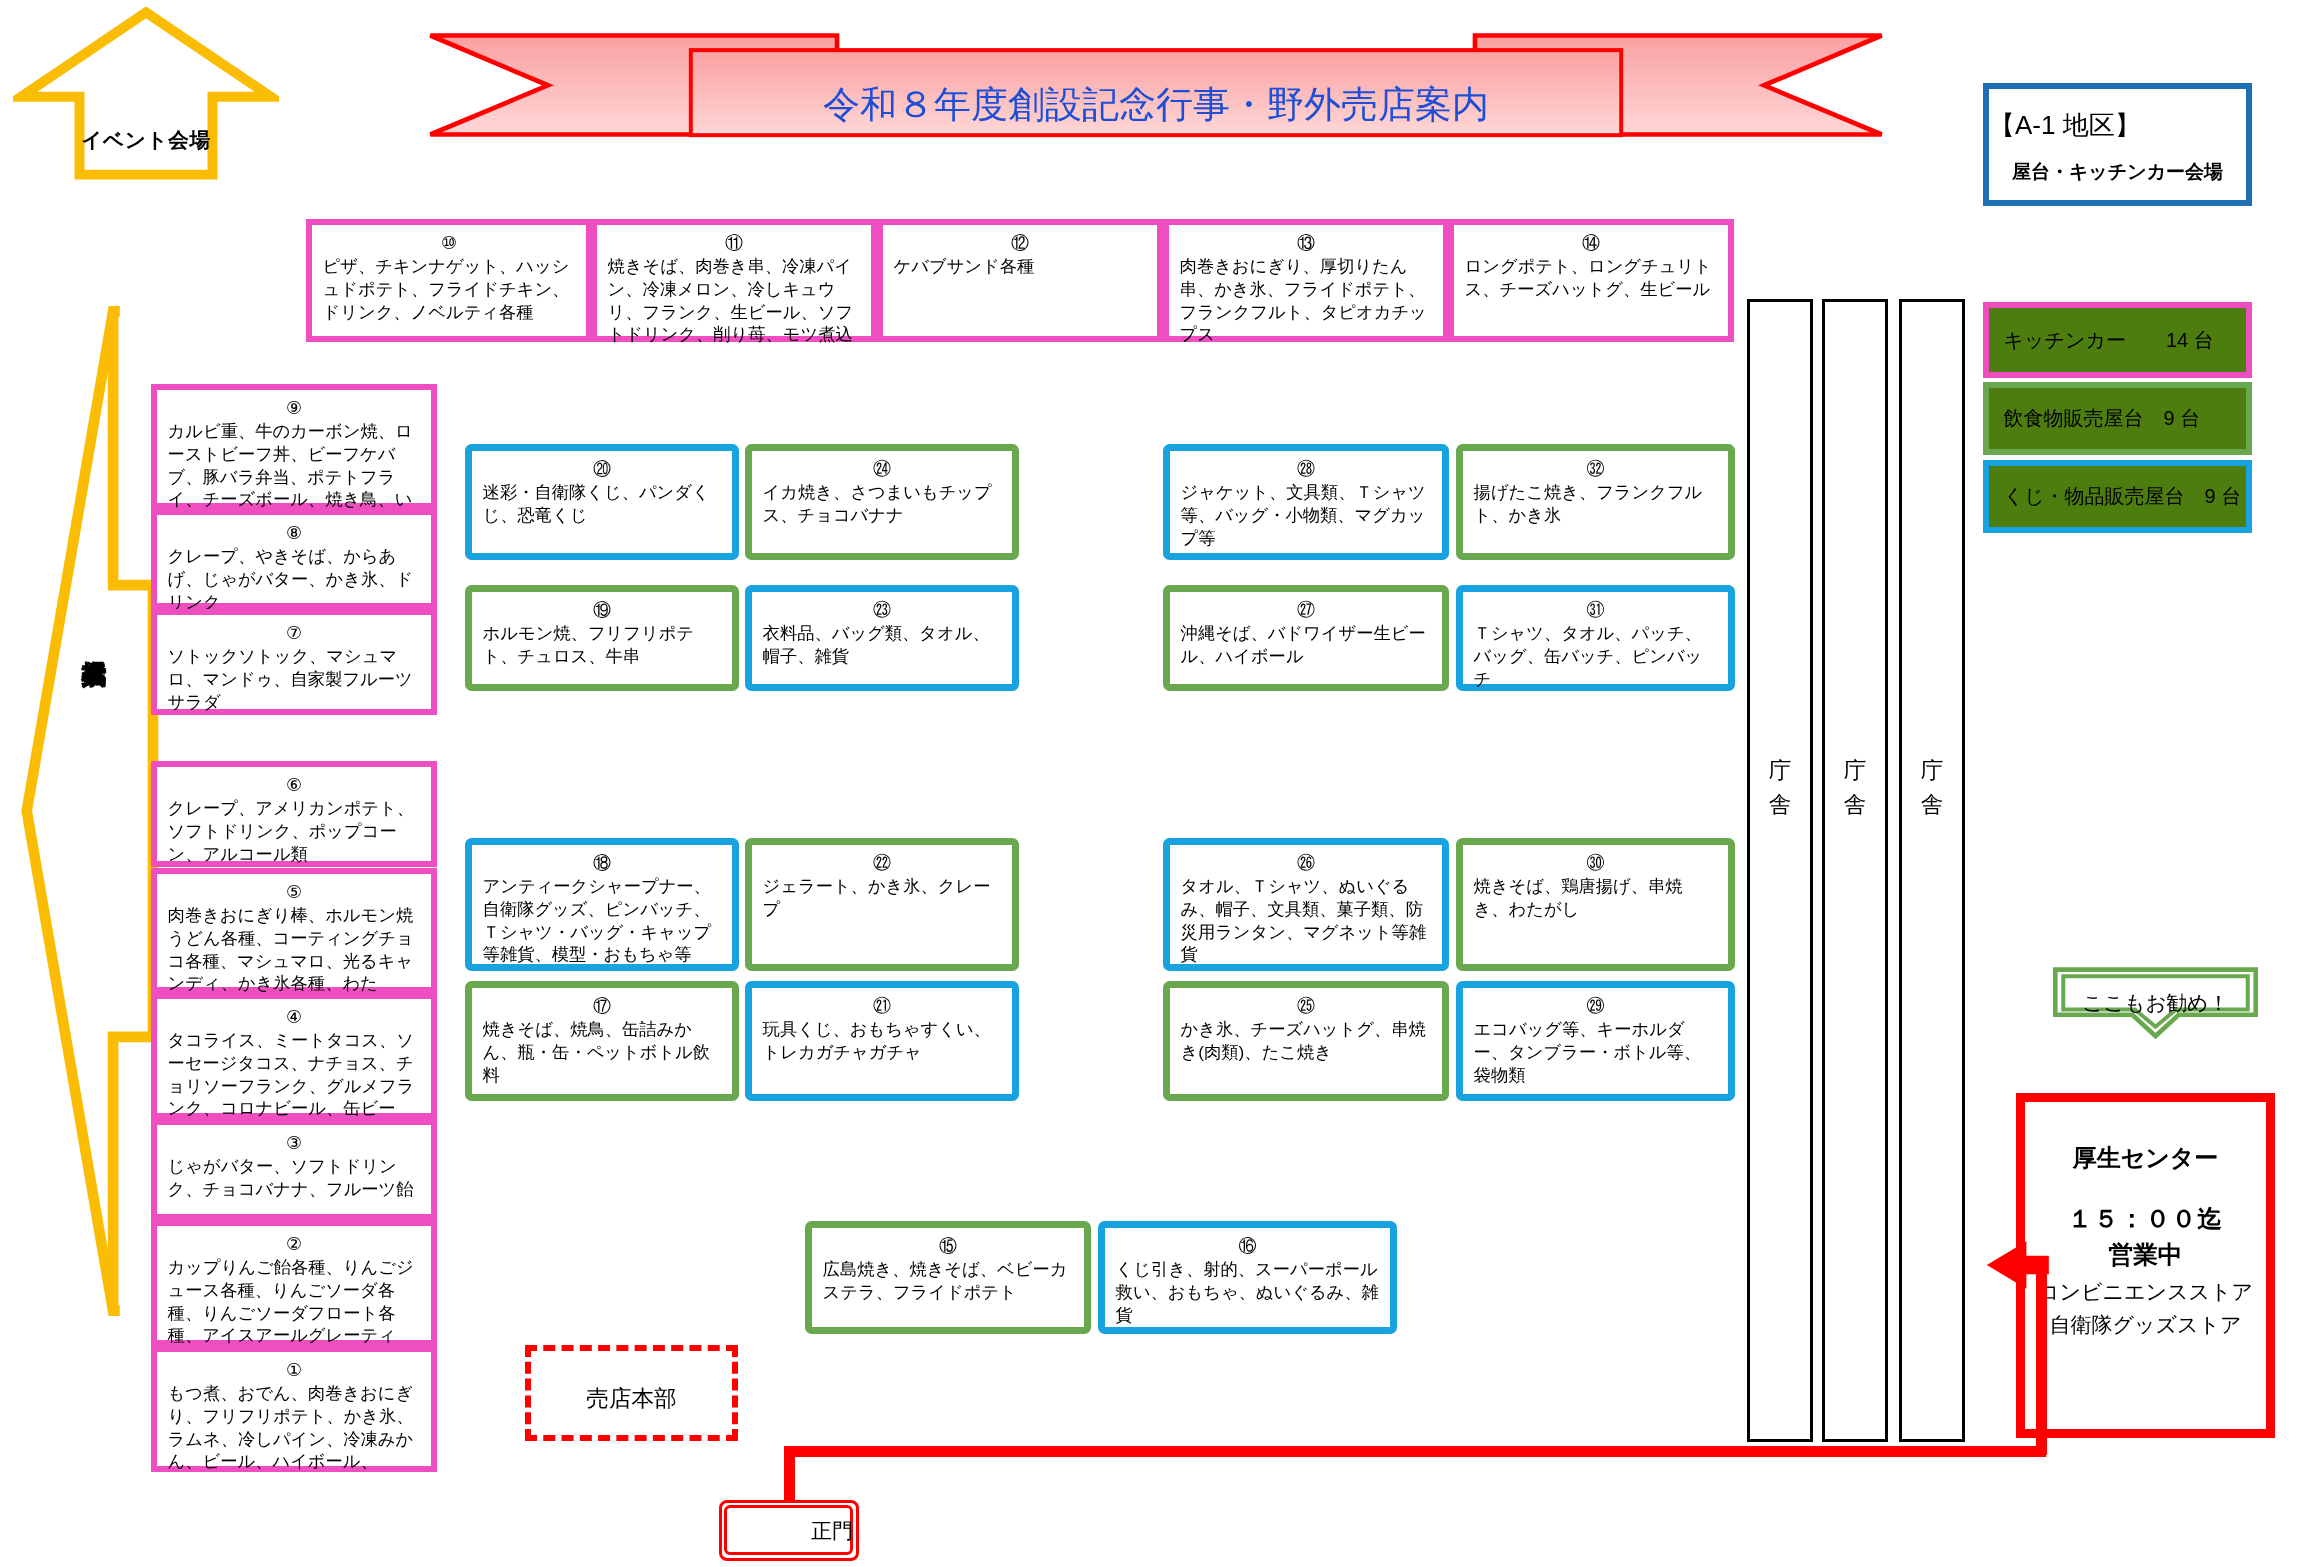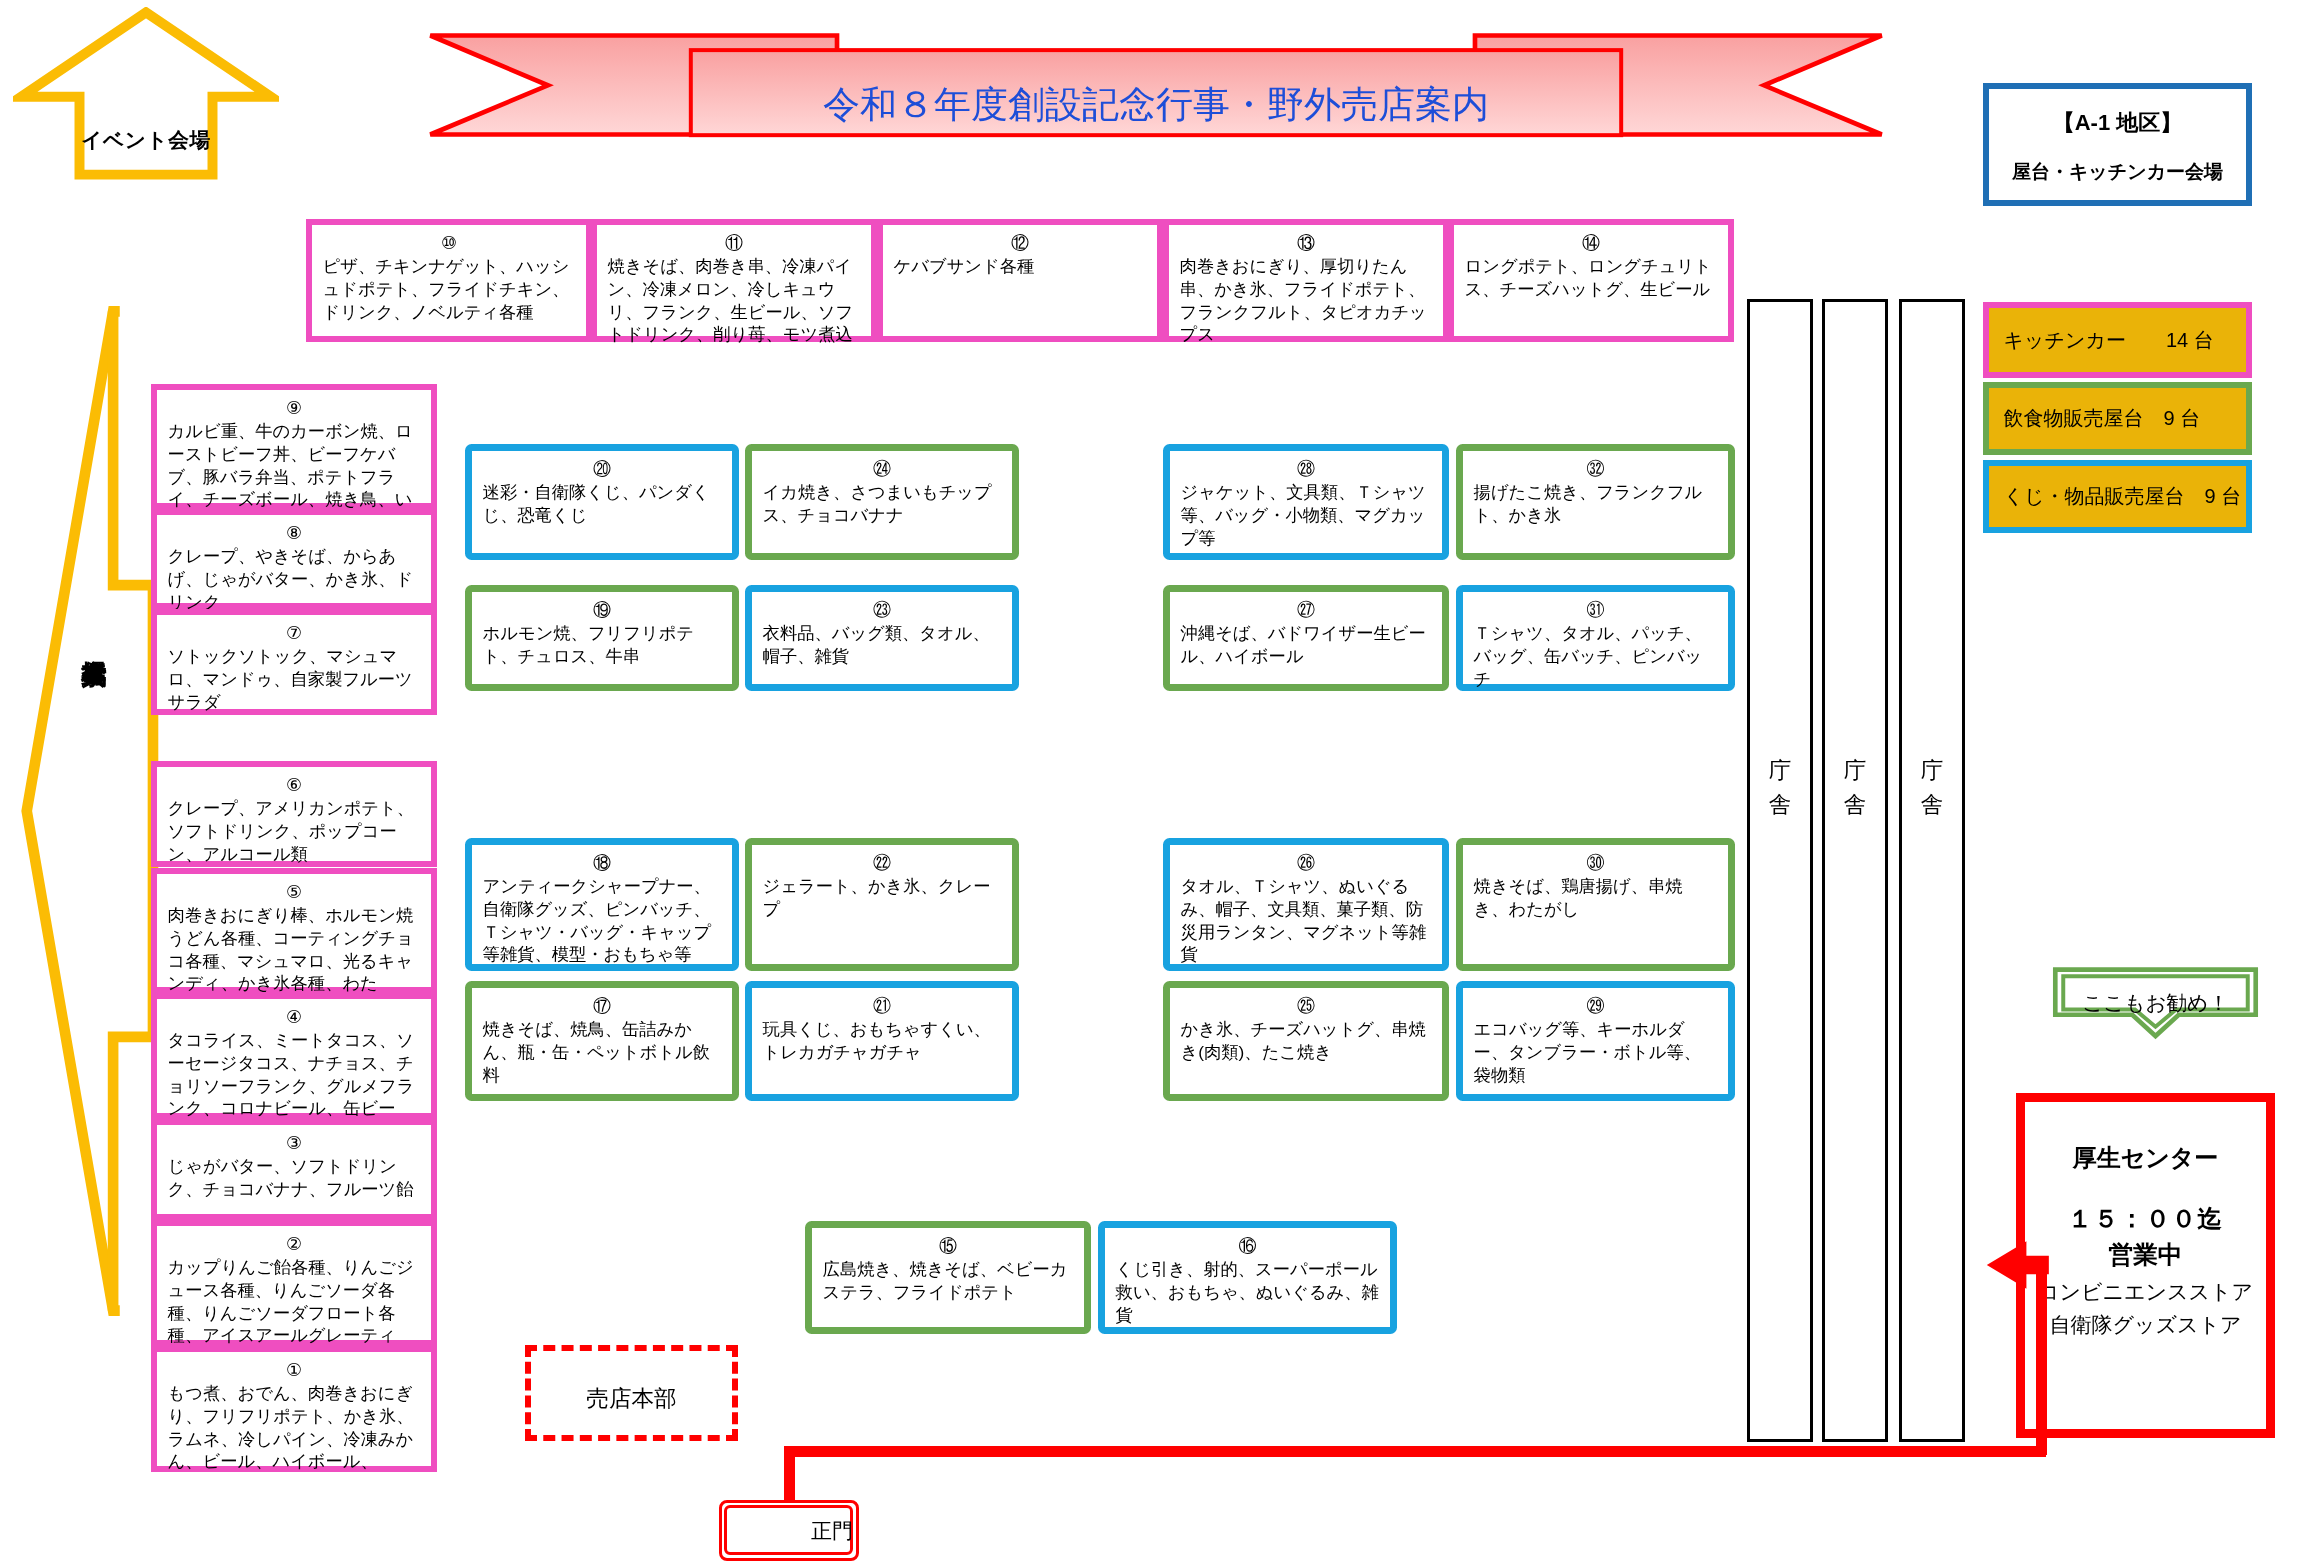--- a/index.html
+++ b/index.html
@@ -23,26 +23,26 @@
   #eventArrow{position:absolute;left:13.3px;top:6.6px;width:266px;height:173px;}
   #eventArrowLabel{position:absolute;left:63px;top:126px;width:166px;text-align:center;
       font-size:20.6px;font-weight:bold;color:#000;letter-spacing:0.7px;}
 
   
   #bracket{position:absolute;left:20px;top:306px;width:153px;height:1010px;}
   #ceremonyLabel{position:absolute;left:70px;top:611px;width:47px;
       font-size:25px;font-weight:bold;letter-spacing:0px;color:#000;text-align:center;line-height:1.75;}
 
   
-  .legendbox{position:absolute;background:#eab308;box-sizing:border-box;display:flex;align-items:center;}
+  .legendbox{position:absolute;background:#4d7c0f;box-sizing:border-box;display:flex;align-items:center;}
   .legendbox span{font-size:20px;color:#000;padding-left:14.6px;white-space:nowrap;}
 
   #a1box{position:absolute;left:1983px;top:83px;width:269px;height:123px;border:6px solid #1f6fb5;
       box-sizing:border-box;background:#fff;}
-  #a1box .l1{position:absolute;left:0;right:0;top:18.6px;text-align:center;font-size:22px;font-weight:bold;color:#000;}
+  #a1box .l1{position:absolute;left:0;right:0;top:18.6px;font-size:26px;font-weight:normal;color:#000;}
   #a1box .l2{position:absolute;left:0;right:0;top:70px;text-align:center;font-size:19px;font-weight:bold;color:#000;}
 
   
   .chosha{position:absolute;border:3.3px solid #000;background:#fff;box-sizing:border-box;}
   .chosha span{position:absolute;left:0;right:0;top:452px;text-align:center;font-size:22.6px;color:#000;line-height:1.5;}
 
   
   #recommend{position:absolute;left:2046px;top:963px;width:219px;height:83px;}
   #recommendLabel{position:absolute;left:2046px;top:989px;width:219px;text-align:center;
       font-size:20.6px;color:#000;}

